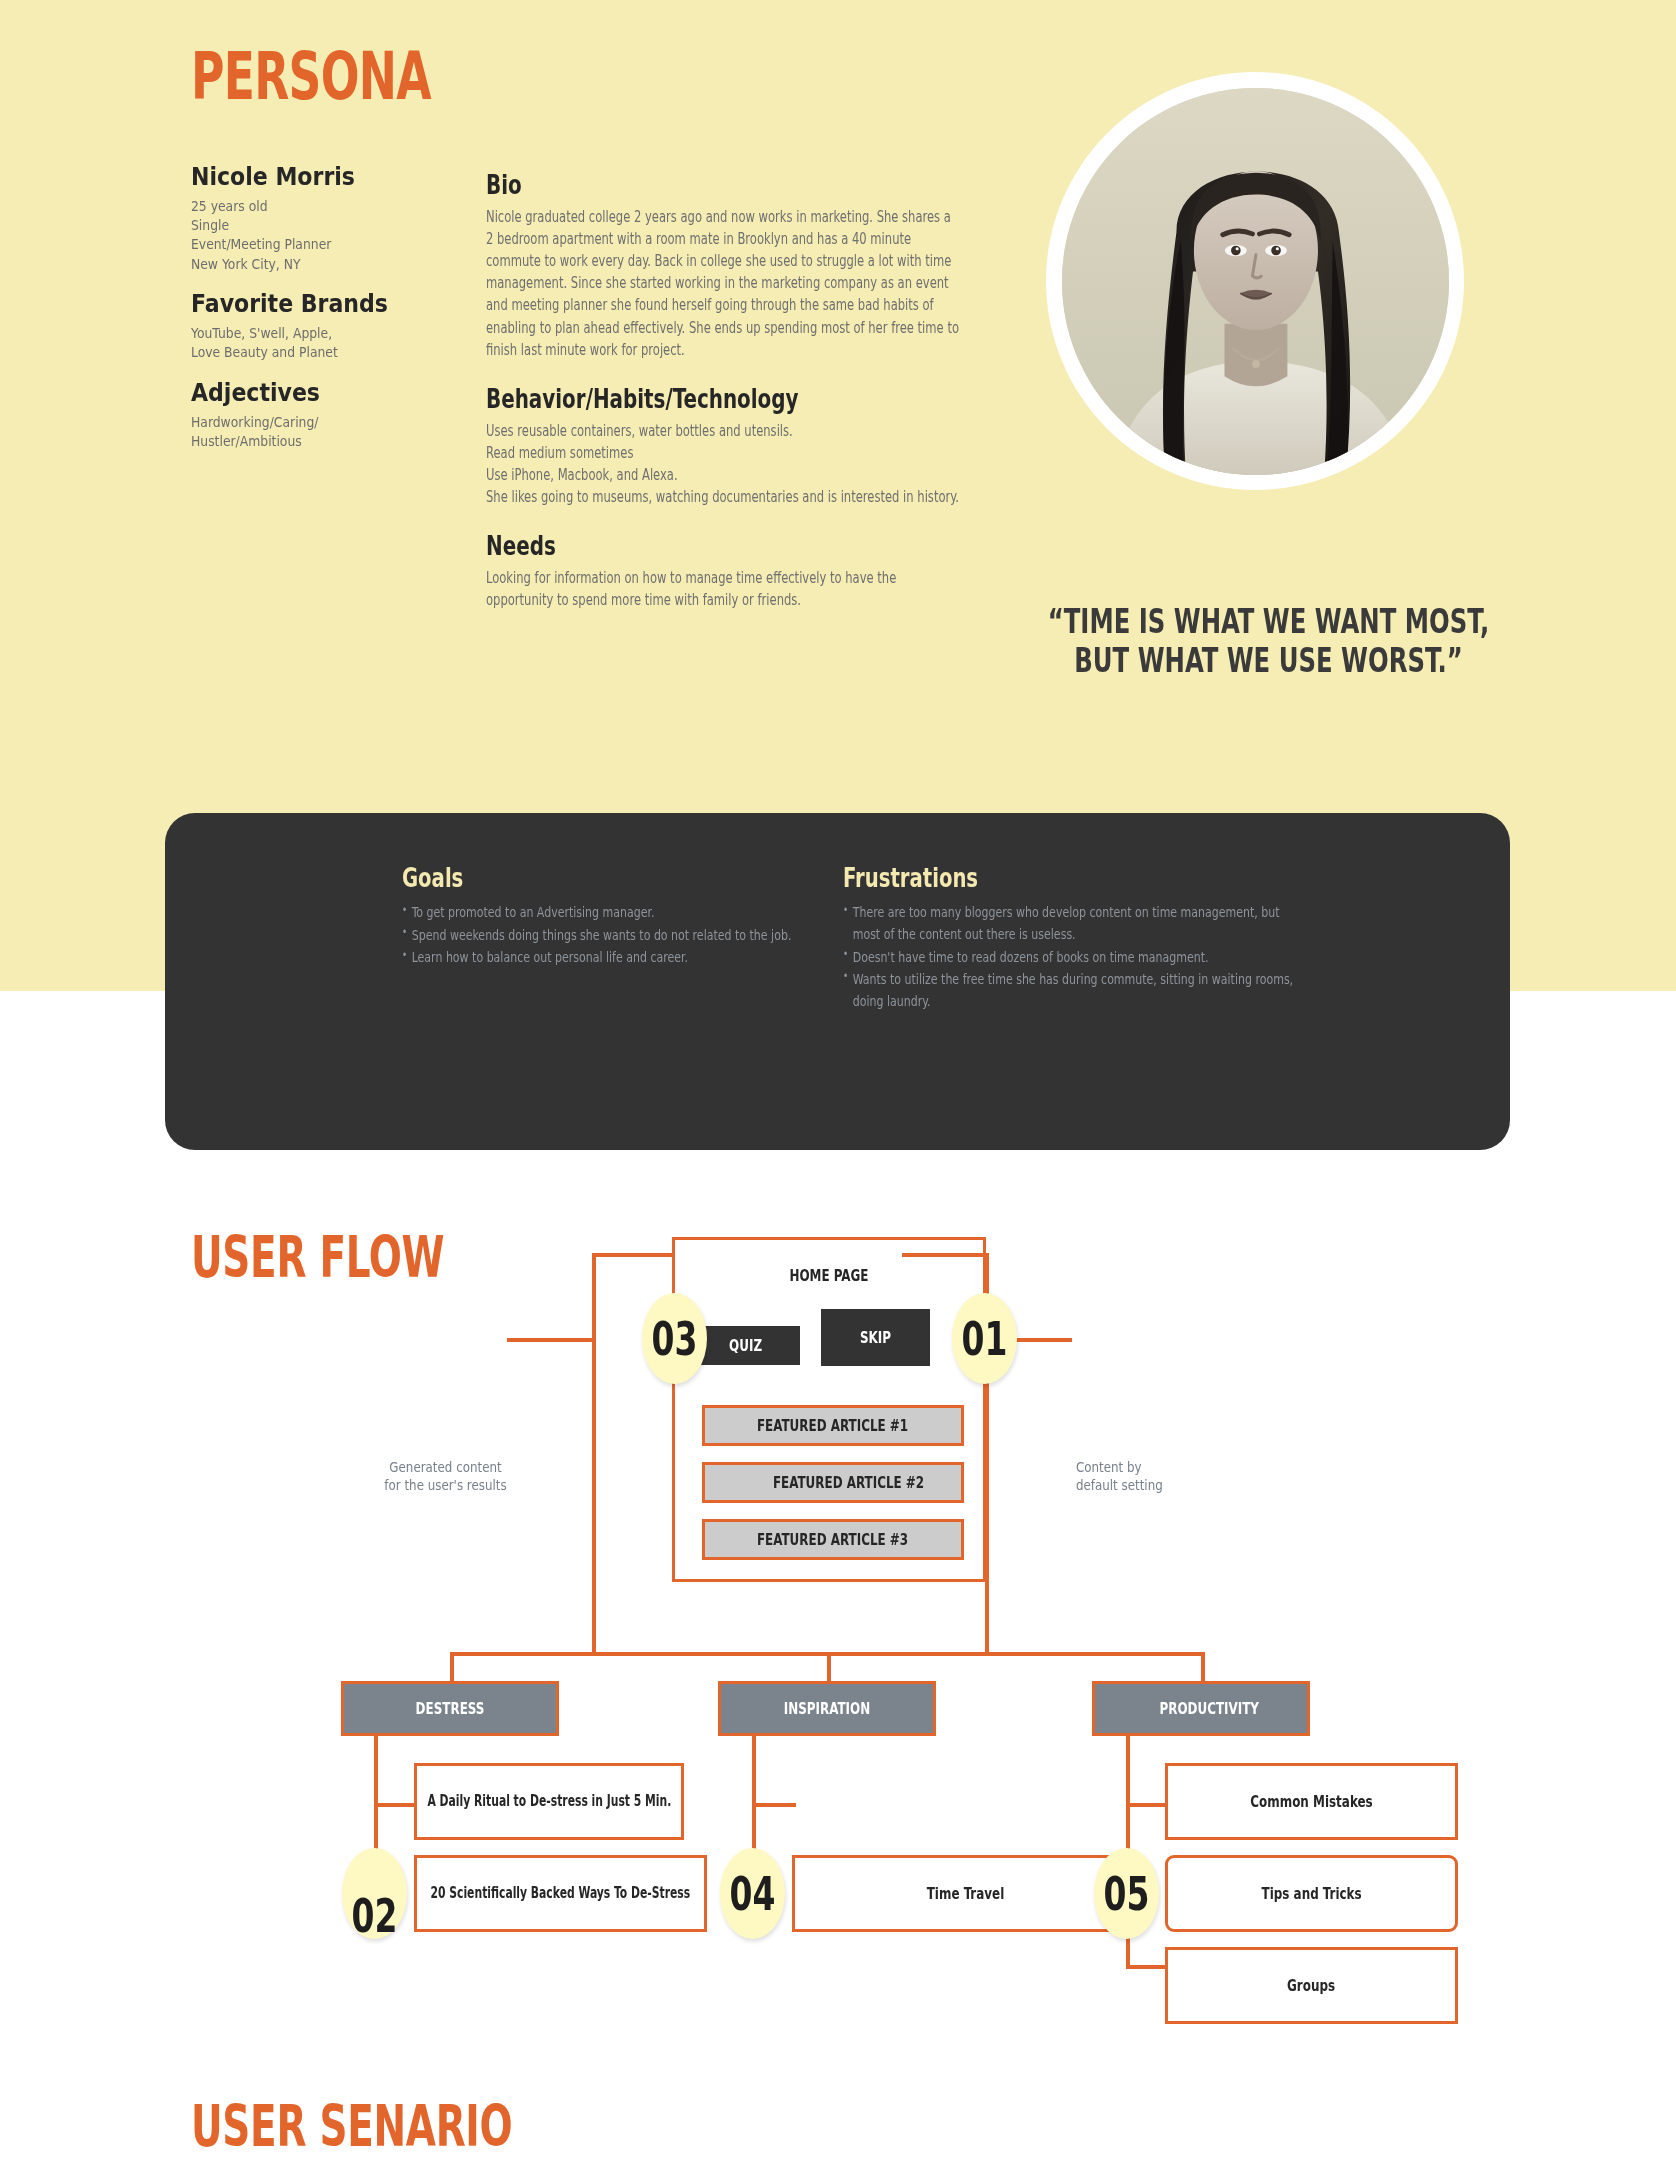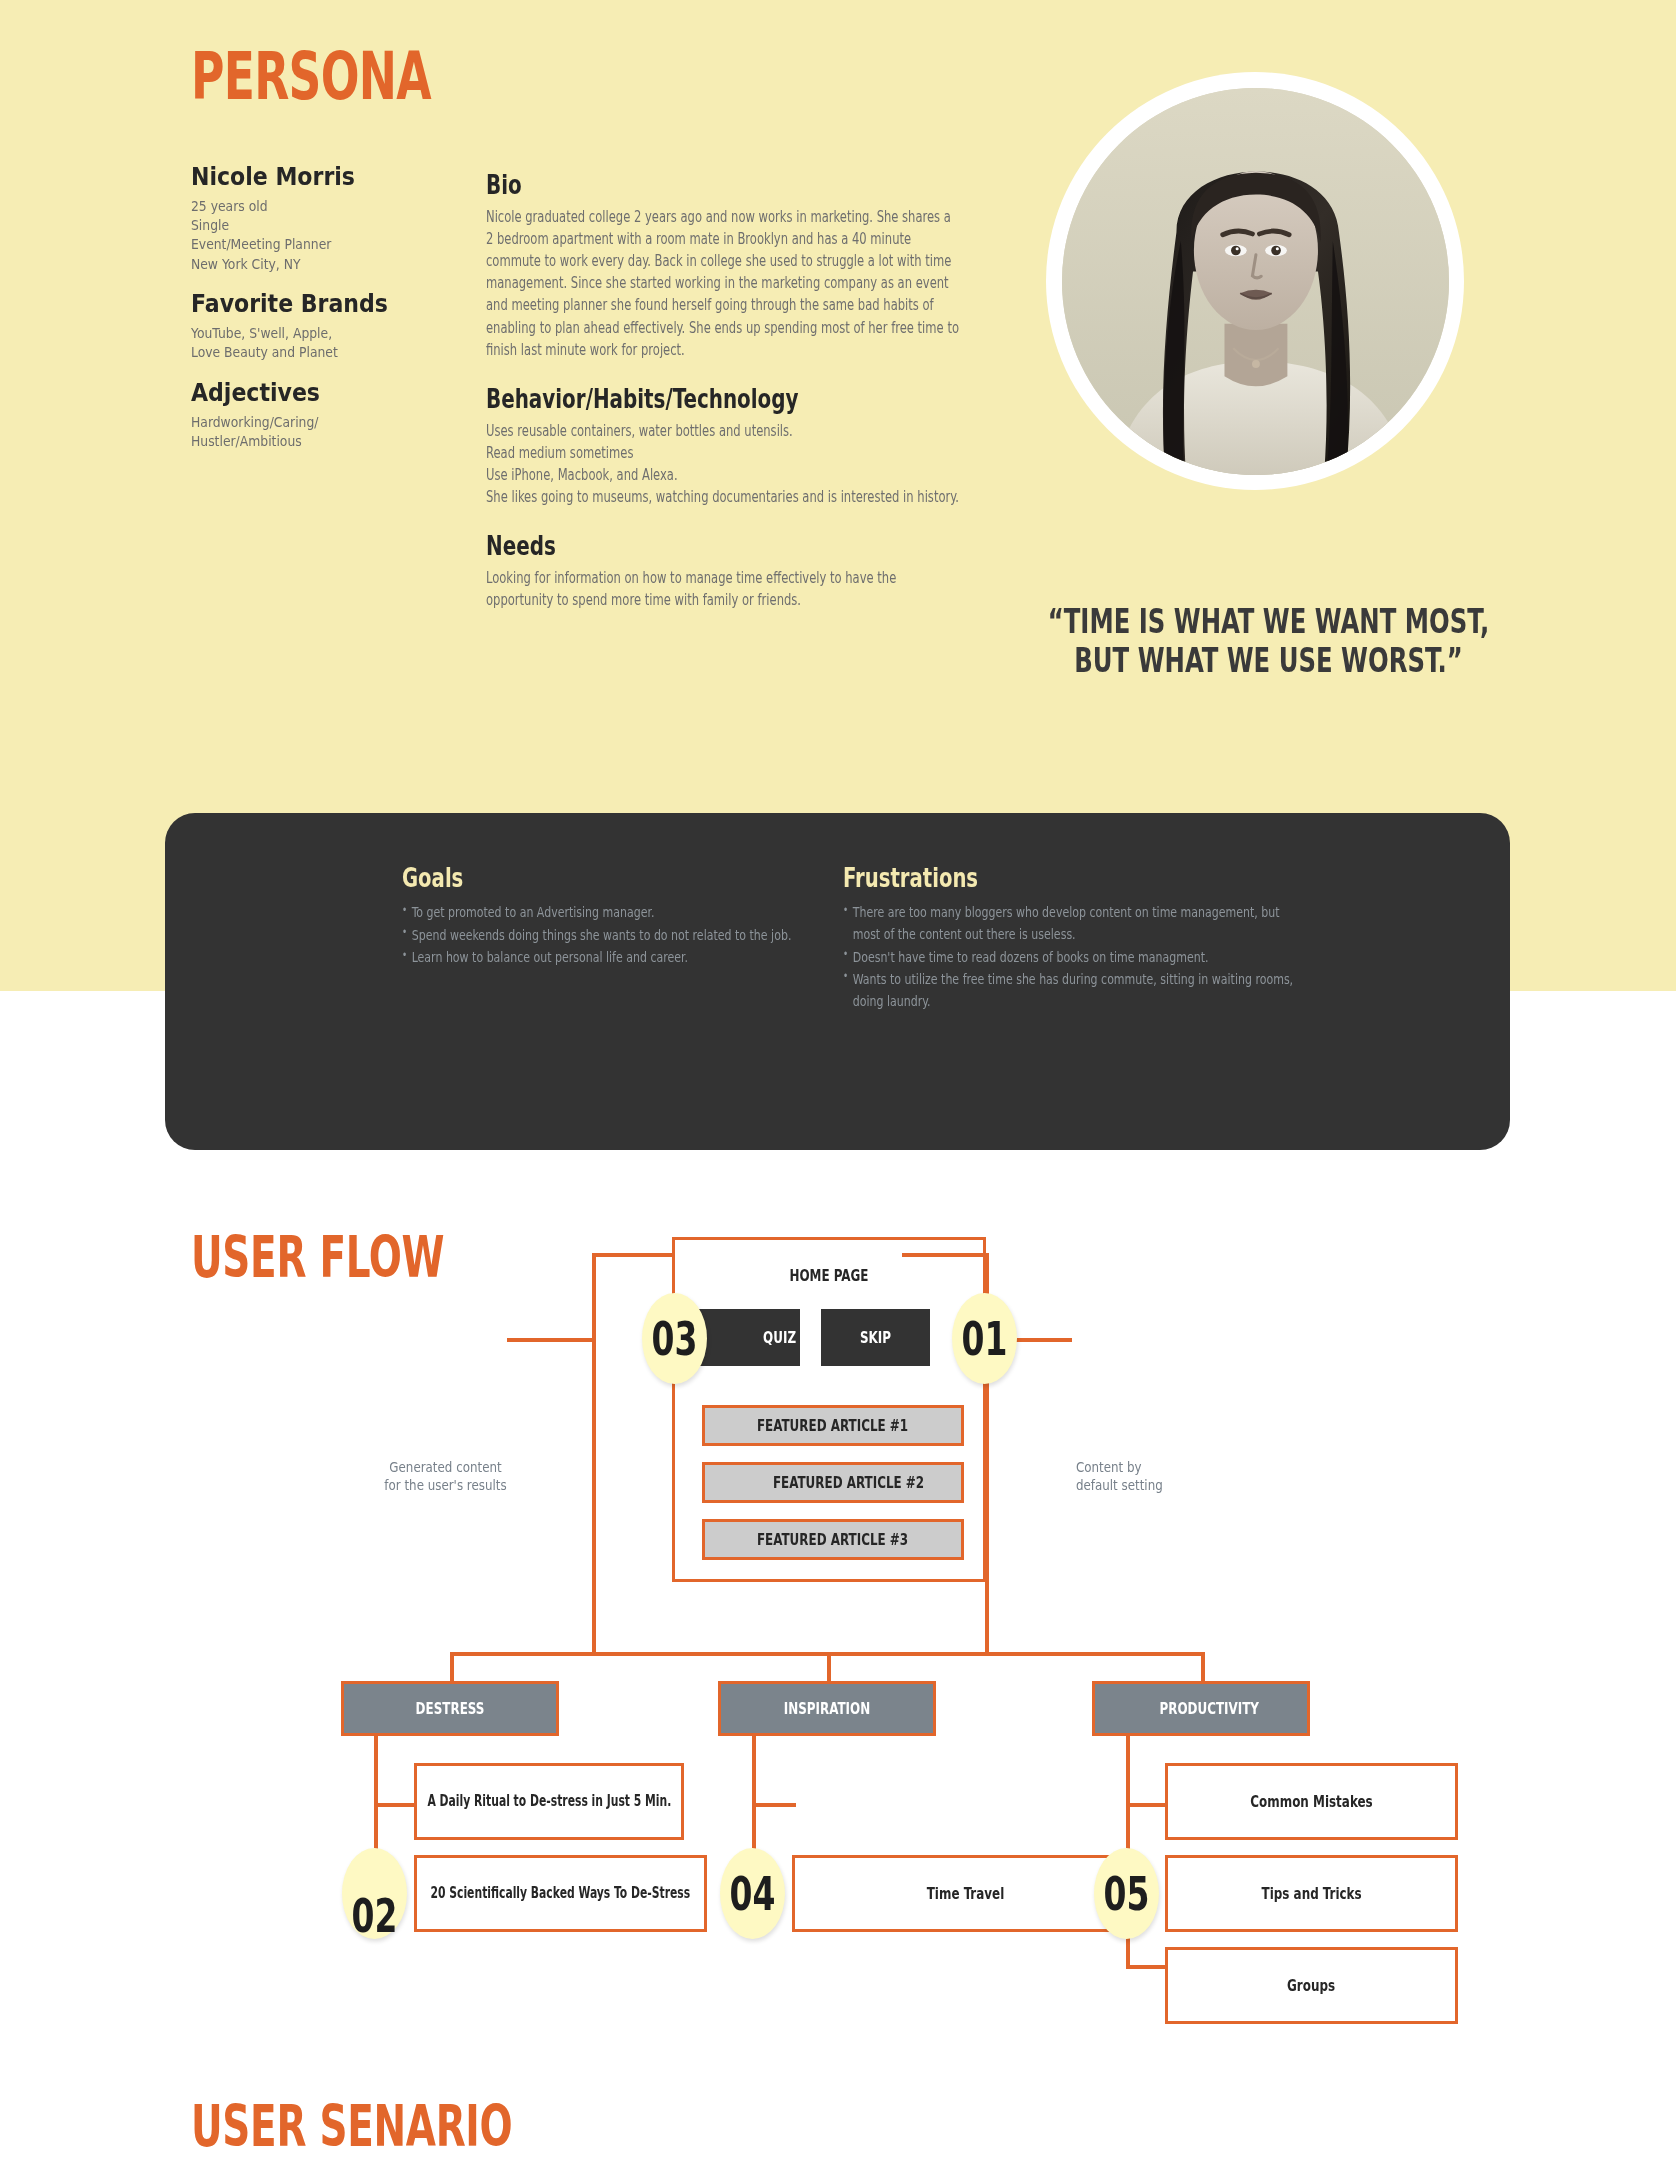--- a/index.html
+++ b/index.html
@@ -258,21 +258,21 @@
     </ul>
   </div>
 
   <div class="sec-title" id="flow-title">USER FLOW</div>
 
   <div class="flow">
 
     <div class="node node-outline" style="left:672px;top:23px;width:314px;height:345px;"></div>
     <div class="lbl lbl-26" style="position:absolute;left:672px;top:53px;width:314px;text-align:center;">HOME PAGE</div>
 
-    <div class="node node-dark" style="left:691px;top:95px;width:109px;height:57px;justify-content:flex-end;">
+    <div class="node node-dark" style="left:691px;top:112px;width:109px;height:39px;">
       <span class="lbl lbl-26 lbl-w">QUIZ</span>
     </div>
     <div class="node node-dark" style="left:821px;top:95px;width:109px;height:57px;">
       <span class="lbl lbl-26 lbl-w">SKIP</span>
     </div>
 
     <div class="node node-article" style="left:702px;top:191px;width:262px;height:41px;">
       <span class="lbl lbl-26">FEATURED ARTICLE #1</span>
     </div>
     <div class="node node-article" style="left:702px;top:248px;width:262px;height:41px;padding-left:31px;">
@@ -319,21 +319,21 @@
     <div class="node node-outline" style="left:792px;top:641px;width:347px;height:77px;">
       <span class="lbl lbl-26">Time Travel</span>
     </div>
 
     <div class="ln lnv" style="left:1126px;top:522px;height:231px;"></div>
     <div class="ln lnh" style="left:1126px;top:589px;width:44px;"></div>
     <div class="ln lnh" style="left:1126px;top:751px;width:44px;"></div>
     <div class="node node-outline" style="left:1165px;top:549px;width:293px;height:77px;">
       <span class="lbl lbl-26">Common Mistakes</span>
     </div>
-    <div class="node node-outline" style="left:1165px;top:641px;width:293px;height:77px;">
+    <div class="node node-outline" style="left:1165px;top:641px;width:293px;height:77px;border-radius:9px;">
       <span class="lbl lbl-26">Tips and Tricks</span>
     </div>
     <div class="node node-outline" style="left:1165px;top:733px;width:293px;height:77px;">
       <span class="lbl lbl-26">Groups</span>
     </div>
 
     <div class="sidenote" style="left:354px;top:245px;width:183px;white-space:pre-line;">Generated content
 for the user's results</div>
     <div class="sidenote" style="left:1065px;top:245px;width:183px;text-align:left;white-space:pre-line;">Content by
 default setting</div>

